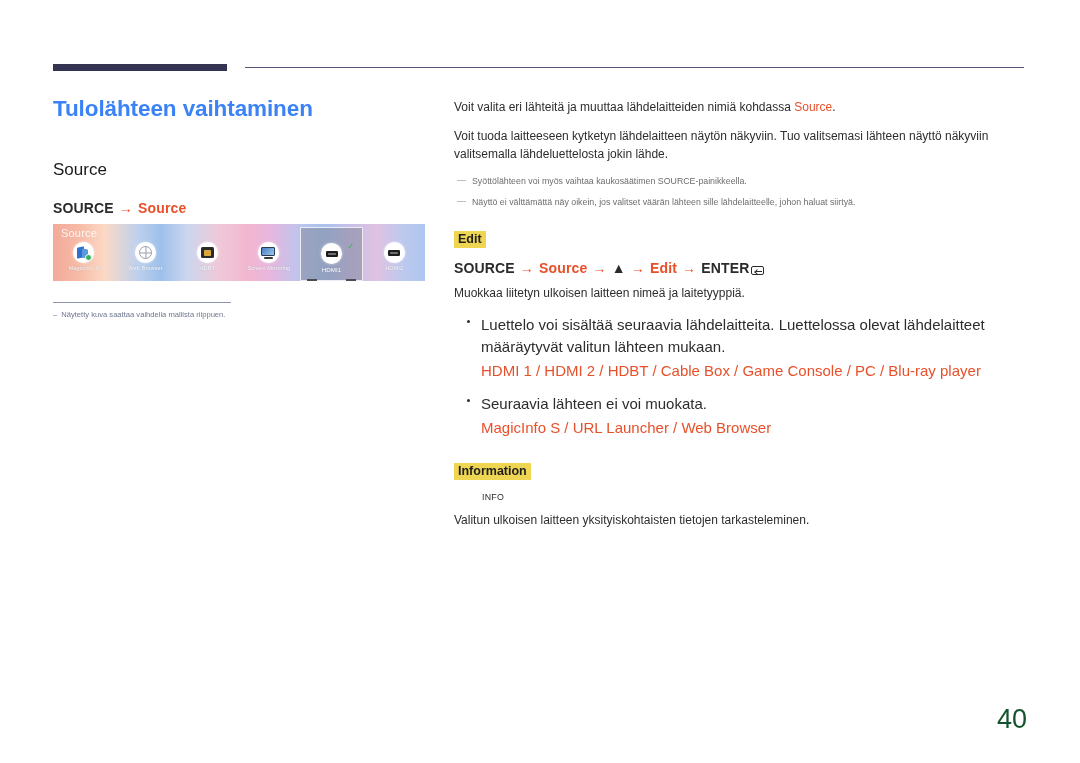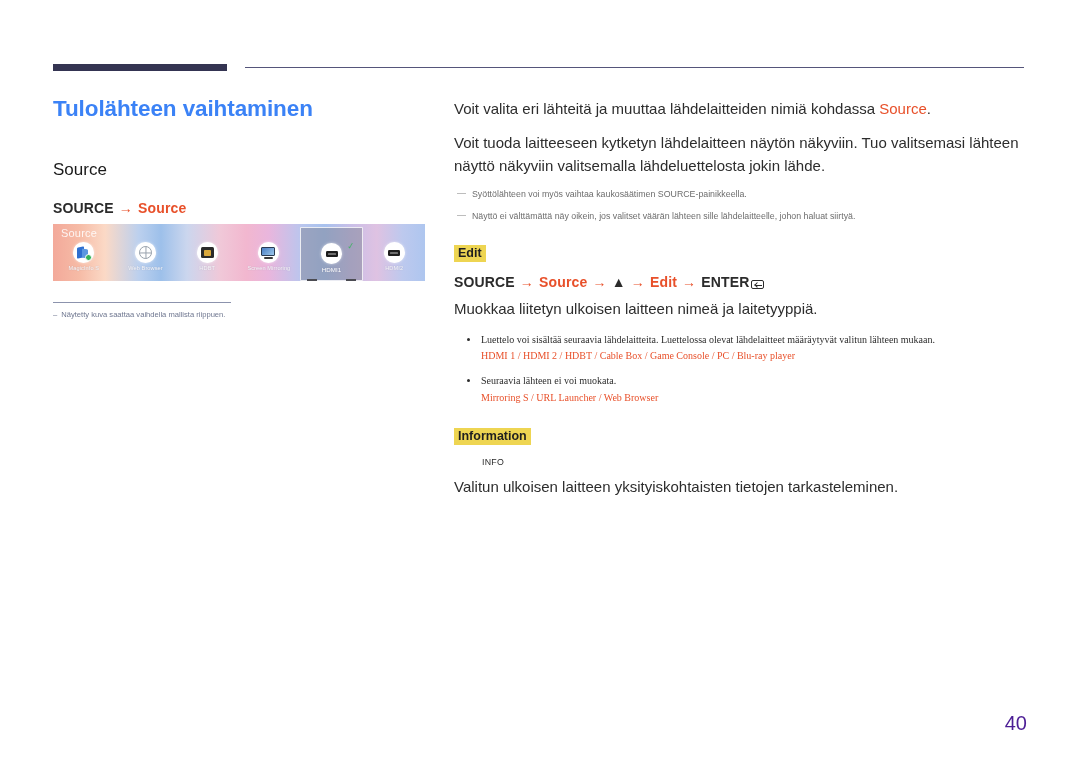--- a/index.html
+++ b/index.html
@@ -250,21 +250,21 @@
   }
   .cap .dash { color: #6f7790; }
 
   
   .right-col {
     position: absolute;
     left: 454px; top: 98px;
     width: 572px;
   }
   .para {
-    font-size: 15px;
+    font-size: 12px;
     color: #2d2d2d;
     line-height: 1.52;
     margin: 0 0 11px 0;
   }
   .para .accent { color: #e8502a; }
   .note {
     display: flex;
     gap: 6px;
     font-size: 8.8px;
     color: #6d6d6d;
@@ -322,42 +322,41 @@
     border-left: 1.3px solid #2b2b2b;
     border-bottom: 1.3px solid #2b2b2b;
     transform: rotate(45deg);
   }
 
   .bullets { margin: 0; padding: 0; list-style: none; }
   .bullets > li {
     position: relative;
     padding-left: 27px;
     margin-bottom: 10px;
-    font-size: 10px;
+    font-size: 15px;
     color: #2d2d2d;
     line-height: 1.52;
-    font-family: Liberation Serif, serif;
   }
   .bullets > li::before {
     content: "";
     position: absolute; left: 13px; top: 6px;
     width: 3px; height: 3px; border-radius: 50%;
     background: #2d2d2d;
   }
   .bullets .opts {
     color: #e8502a;
     display: block;
     margin-top: 1px;
   }
 
   .page-num {
     position: absolute;
     right: 53px; bottom: 28px;
-    font-size: 20px;
-    color: #4c1d95;
+    font-size: 27px;
+    color: #14532d;
     font-weight: 400;
   }
 </style>
 </head>
 <body>
 
 <div class="page">
 
   <div class="header-rule">
     <div class="thick"></div>
@@ -482,21 +481,21 @@
 
     <p class="para">Muokkaa liitetyn ulkoisen laitteen nimeä ja laitetyyppiä.</p>
 
     <ul class="bullets">
       <li>
         <span>Luettelo voi sisältää seuraavia lähdelaitteita. Luettelossa olevat lähdelaitteet määräytyvät valitun lähteen mukaan.</span>
         <span class="opts">HDMI 1 / HDMI 2 / HDBT / Cable Box / Game Console / PC / Blu-ray player</span>
       </li>
       <li>
         <span>Seuraavia lähteen ei voi muokata.</span>
-        <span class="opts">Mirroring S / URL Launcher / Web Browser</span>
+        <span class="opts">MagicInfo S / URL Launcher / Web Browser</span>
       </li>
     </ul>
 
     <div class="hl-wrap">
       <span class="hl">Information</span>
     </div>
 
     <p class="sub-label">INFO</p>
 
     <p class="para">Valitun ulkoisen laitteen yksityiskohtaisten tietojen tarkasteleminen.</p>

